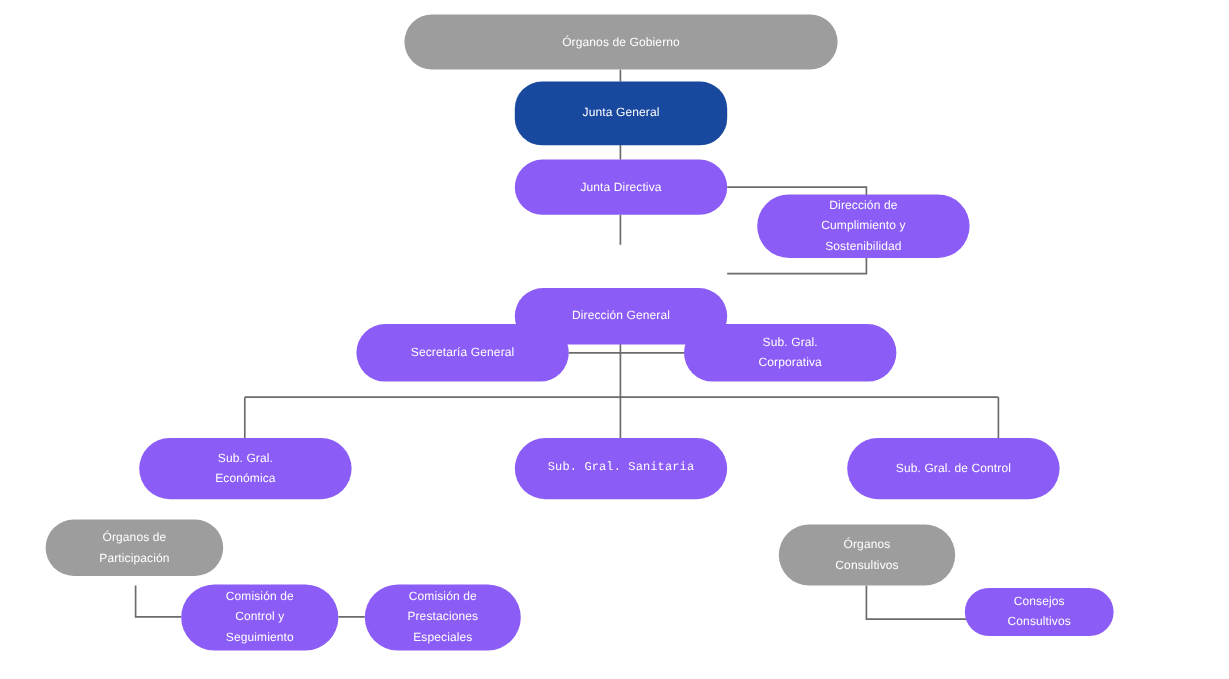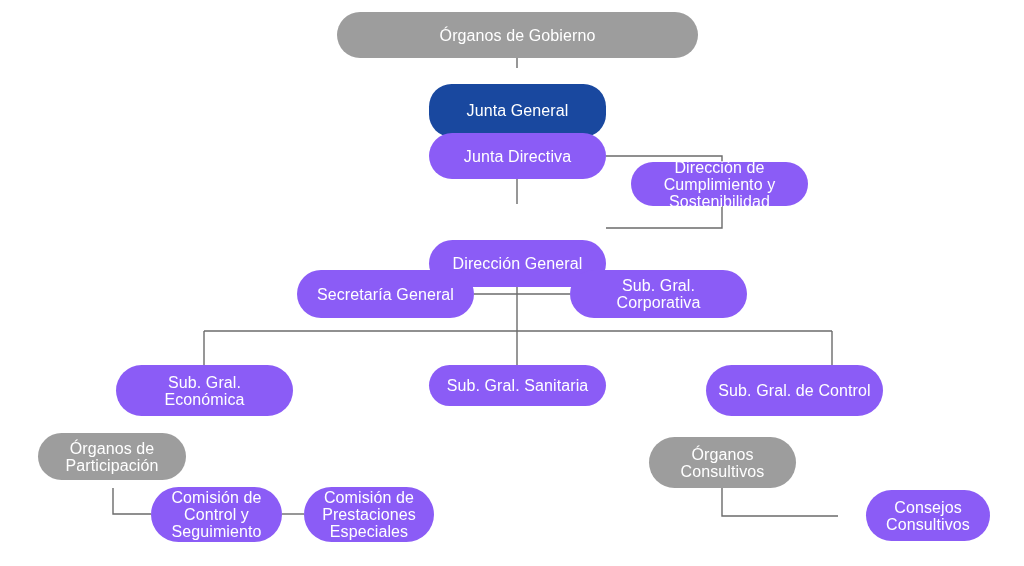--- a/index.html
+++ b/index.html
@@ -24,21 +24,21 @@
     pointer-events: none;
   }
   .node {
     position: absolute;
     display: flex;
     align-items: center;
     justify-content: center;
     text-align: center;
     box-sizing: border-box;
     color: #ffffff;
-    font-size: 16px;
+    font-size: 10px;
     line-height: 17px;
     letter-spacing: 0.1px;
     padding: 0 10px;
     white-space: pre-line;
     z-index: 2;
   }
   .node.blue   { background: #8b5cf6; }
   .node.navy   { background: #19489f; }
   .node.gray   { background: #9d9d9d; }
 </style>
@@ -60,40 +60,40 @@
       <path d="M 204 331 L 204 365" fill="none" stroke="#6b6b6b" stroke-width="1.4"></path>
       <path d="M 517 331 L 517 365" fill="none" stroke="#6b6b6b" stroke-width="1.4"></path>
       <path d="M 832 331 L 832 365" fill="none" stroke="#6b6b6b" stroke-width="1.4"></path>
       <path d="M 113 488 L 113 514 L 151 514" fill="none" stroke="#6b6b6b" stroke-width="1.4"></path>
       <path d="M 282 514 L 304 514" fill="none" stroke="#6b6b6b" stroke-width="1.4"></path>
       <path d="M 722 488 L 722 516 L 838 516" fill="none" stroke="#6b6b6b" stroke-width="1.4"></path>
     </svg>
 
   <div id="node-layer">
       <div class="node gray" style="left: 337px; top: 12px; width: 361px; height: 46px; border-radius: 23px;">Órganos de Gobierno</div>
-      <div class="node navy" style="left: 429px; top: 68px; width: 177px; height: 53px; border-radius: 22.5px; margin-top: 16px;">Junta General</div>
+      <div class="node navy" style="left: 429px; top: 68px; width: 177px; height: 53px; border-radius: 22.5px;">Junta General</div>
       <div class="node blue" style="left: 429px; top: 133px; width: 177px; height: 46px; border-radius: 23px;">Junta Directiva</div>
-      <div class="node blue" style="left: 631px; top: 162px; width: 177px; height: 44px; border-radius: 26.5px; text-align: center;">Dirección de
+      <div class="node blue" style="left: 631px; top: 162px; width: 177px; height: 53px; border-radius: 26.5px; text-align: center;">Dirección de
 Cumplimiento y
 Sostenibilidad</div>
       <div class="node blue" style="left: 429px; top: 204px; width: 177px; height: 47px; border-radius: 23.5px; margin-top: 36px;">Dirección General</div>
       <div class="node blue" style="left: 297px; top: 270px; width: 177px; height: 48px; border-radius: 24px;">Secretaría General</div>
       <div class="node blue" style="left: 570px; top: 270px; width: 177px; height: 48px; border-radius: 24px;">Sub. Gral.
 Corporativa</div>
       <div class="node blue" style="left: 116px; top: 365px; width: 177px; height: 51px; border-radius: 25.5px;">Sub. Gral.
 Económica</div>
-      <div class="node blue" style="left: 429px; top: 365px; width: 177px; height: 41px; border-radius: 25.5px;">Sub. Gral. Sanitaria</div>
+      <div class="node blue" style="left: 429px; top: 365px; width: 177px; height: 51px; border-radius: 25.5px; font-family: Liberation Mono, monospace;">Sub. Gral. Sanitaria</div>
       <div class="node blue" style="left: 706px; top: 365px; width: 177px; height: 51px; border-radius: 25.5px;">Sub. Gral. de Control</div>
       <div class="node gray" style="left: 38px; top: 433px; width: 148px; height: 47px; border-radius: 27.5px;">Órganos de
 Participación</div>
       <div class="node gray" style="left: 649px; top: 437px; width: 147px; height: 51px; border-radius: 25.5px; text-align: center;">Órganos
 Consultivos</div>
       <div class="node blue" style="left: 151px; top: 487px; width: 131px; height: 55px; border-radius: 27.5px;">Comisión de
 Control y
 Seguimiento</div>
       <div class="node blue" style="left: 304px; top: 487px; width: 130px; height: 55px; border-radius: 27.5px;">Comisión de
 Prestaciones
 Especiales</div>
-      <div class="node blue" style="left: 866px; top: 490px; width: 124px; height: 51px; border-radius: 25.5px;">Consejos
+      <div class="node blue" style="left: 804px; top: 490px; width: 124px; height: 40px; border-radius: 25.5px;">Consejos
 Consultivos</div>
     </div>
 
 </div>
 
 </body></html>

